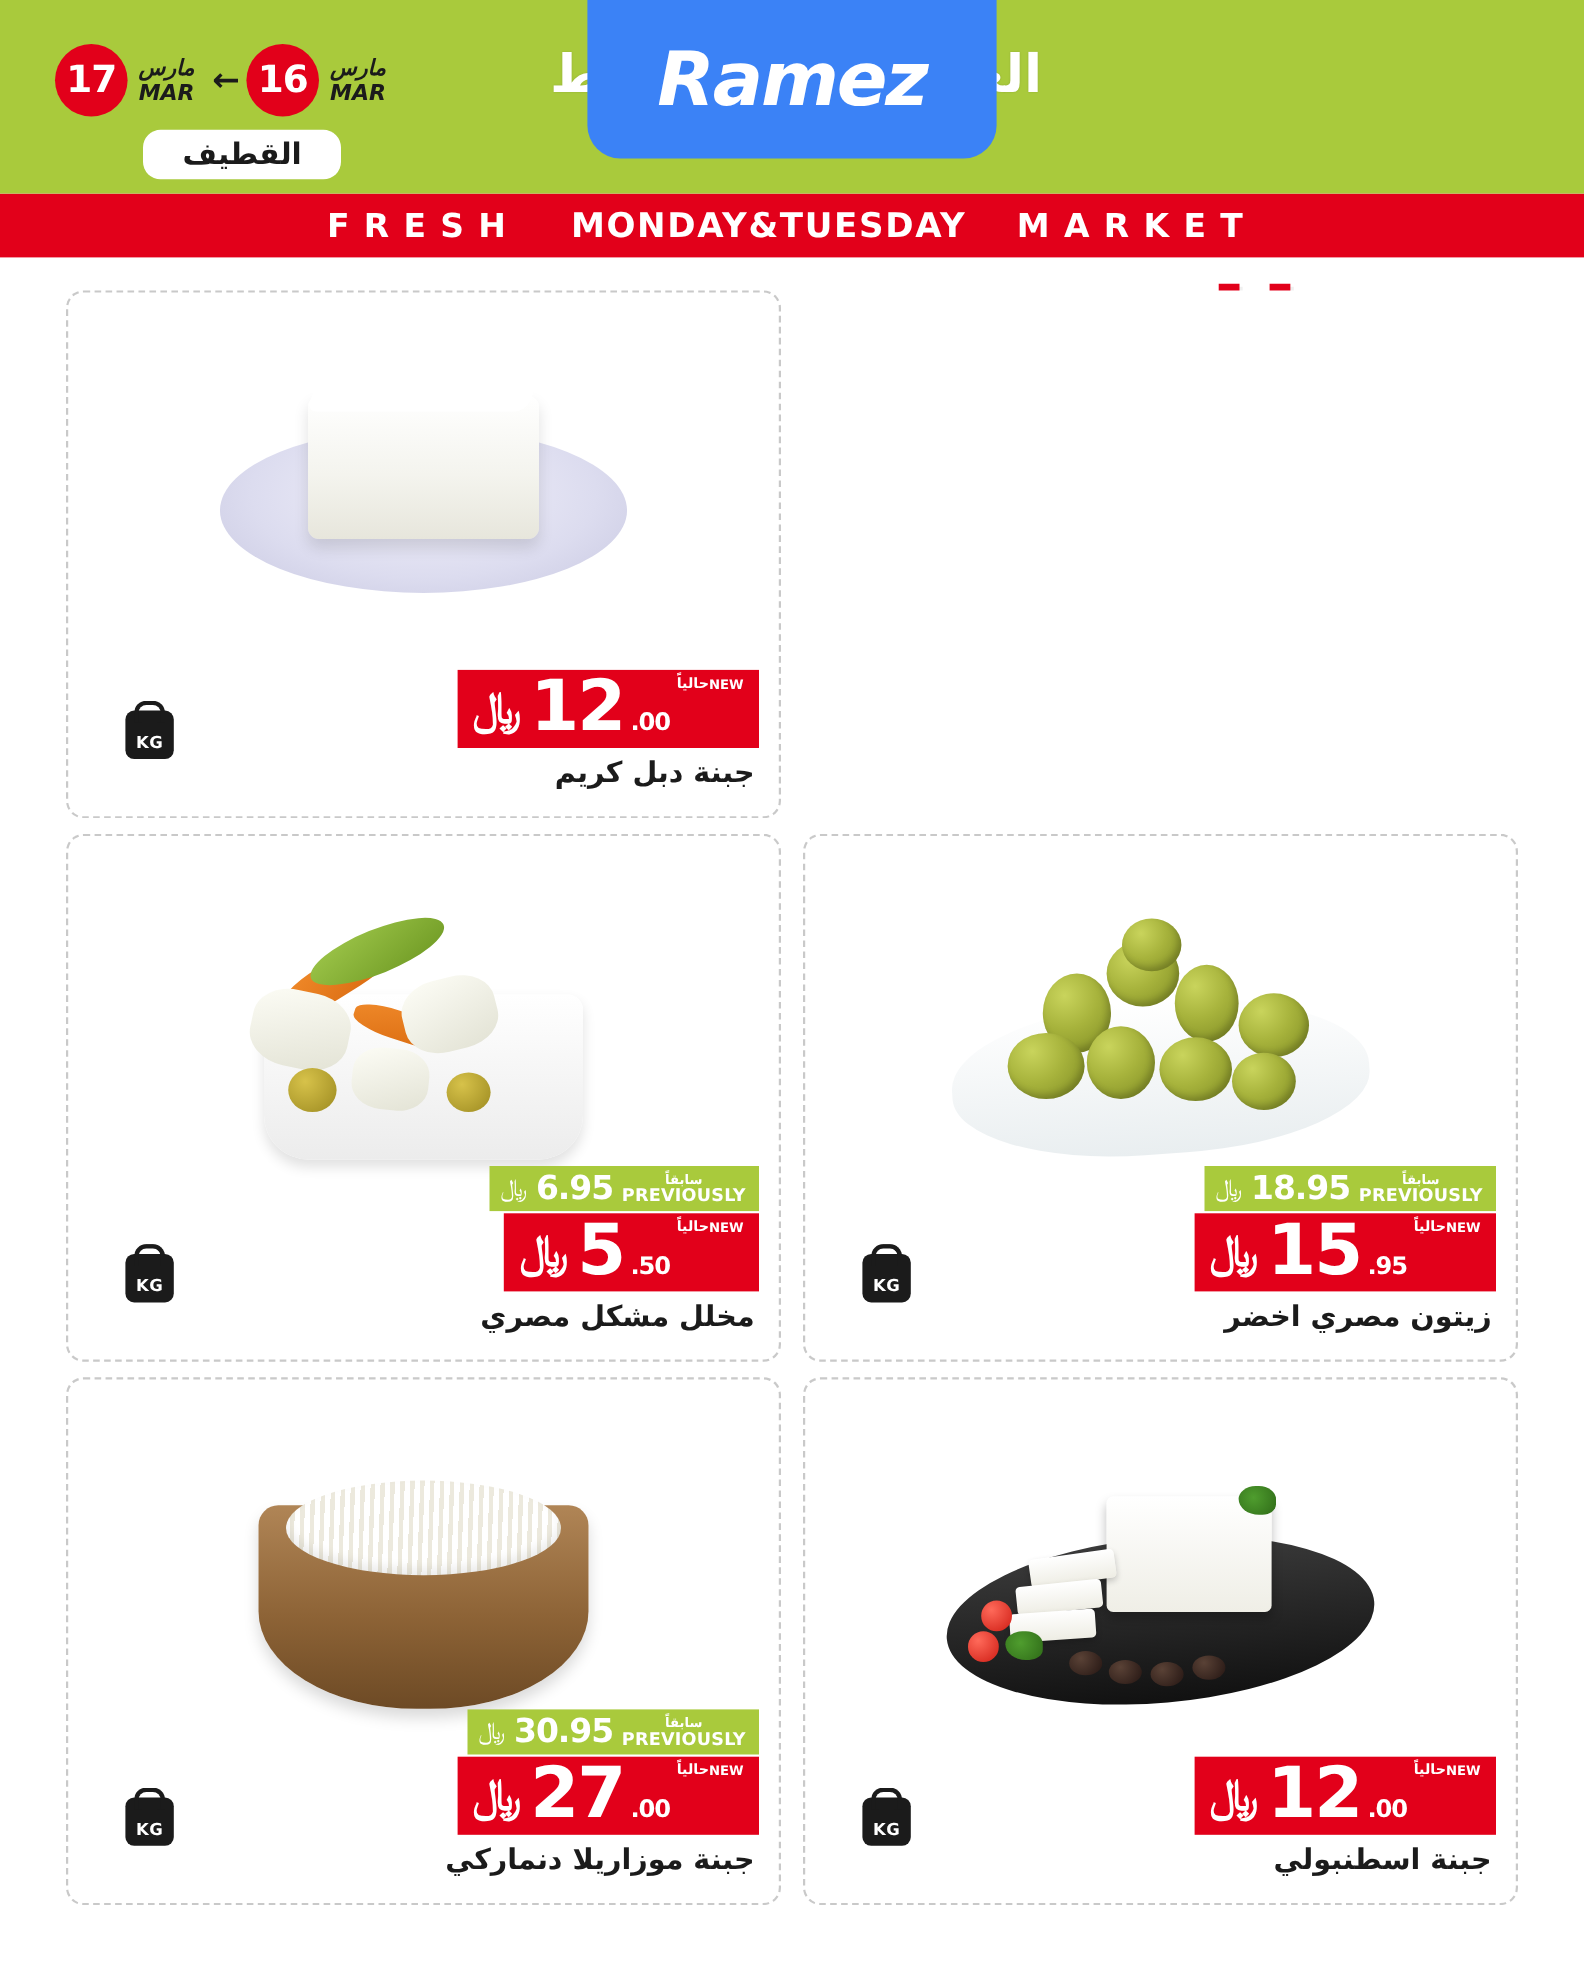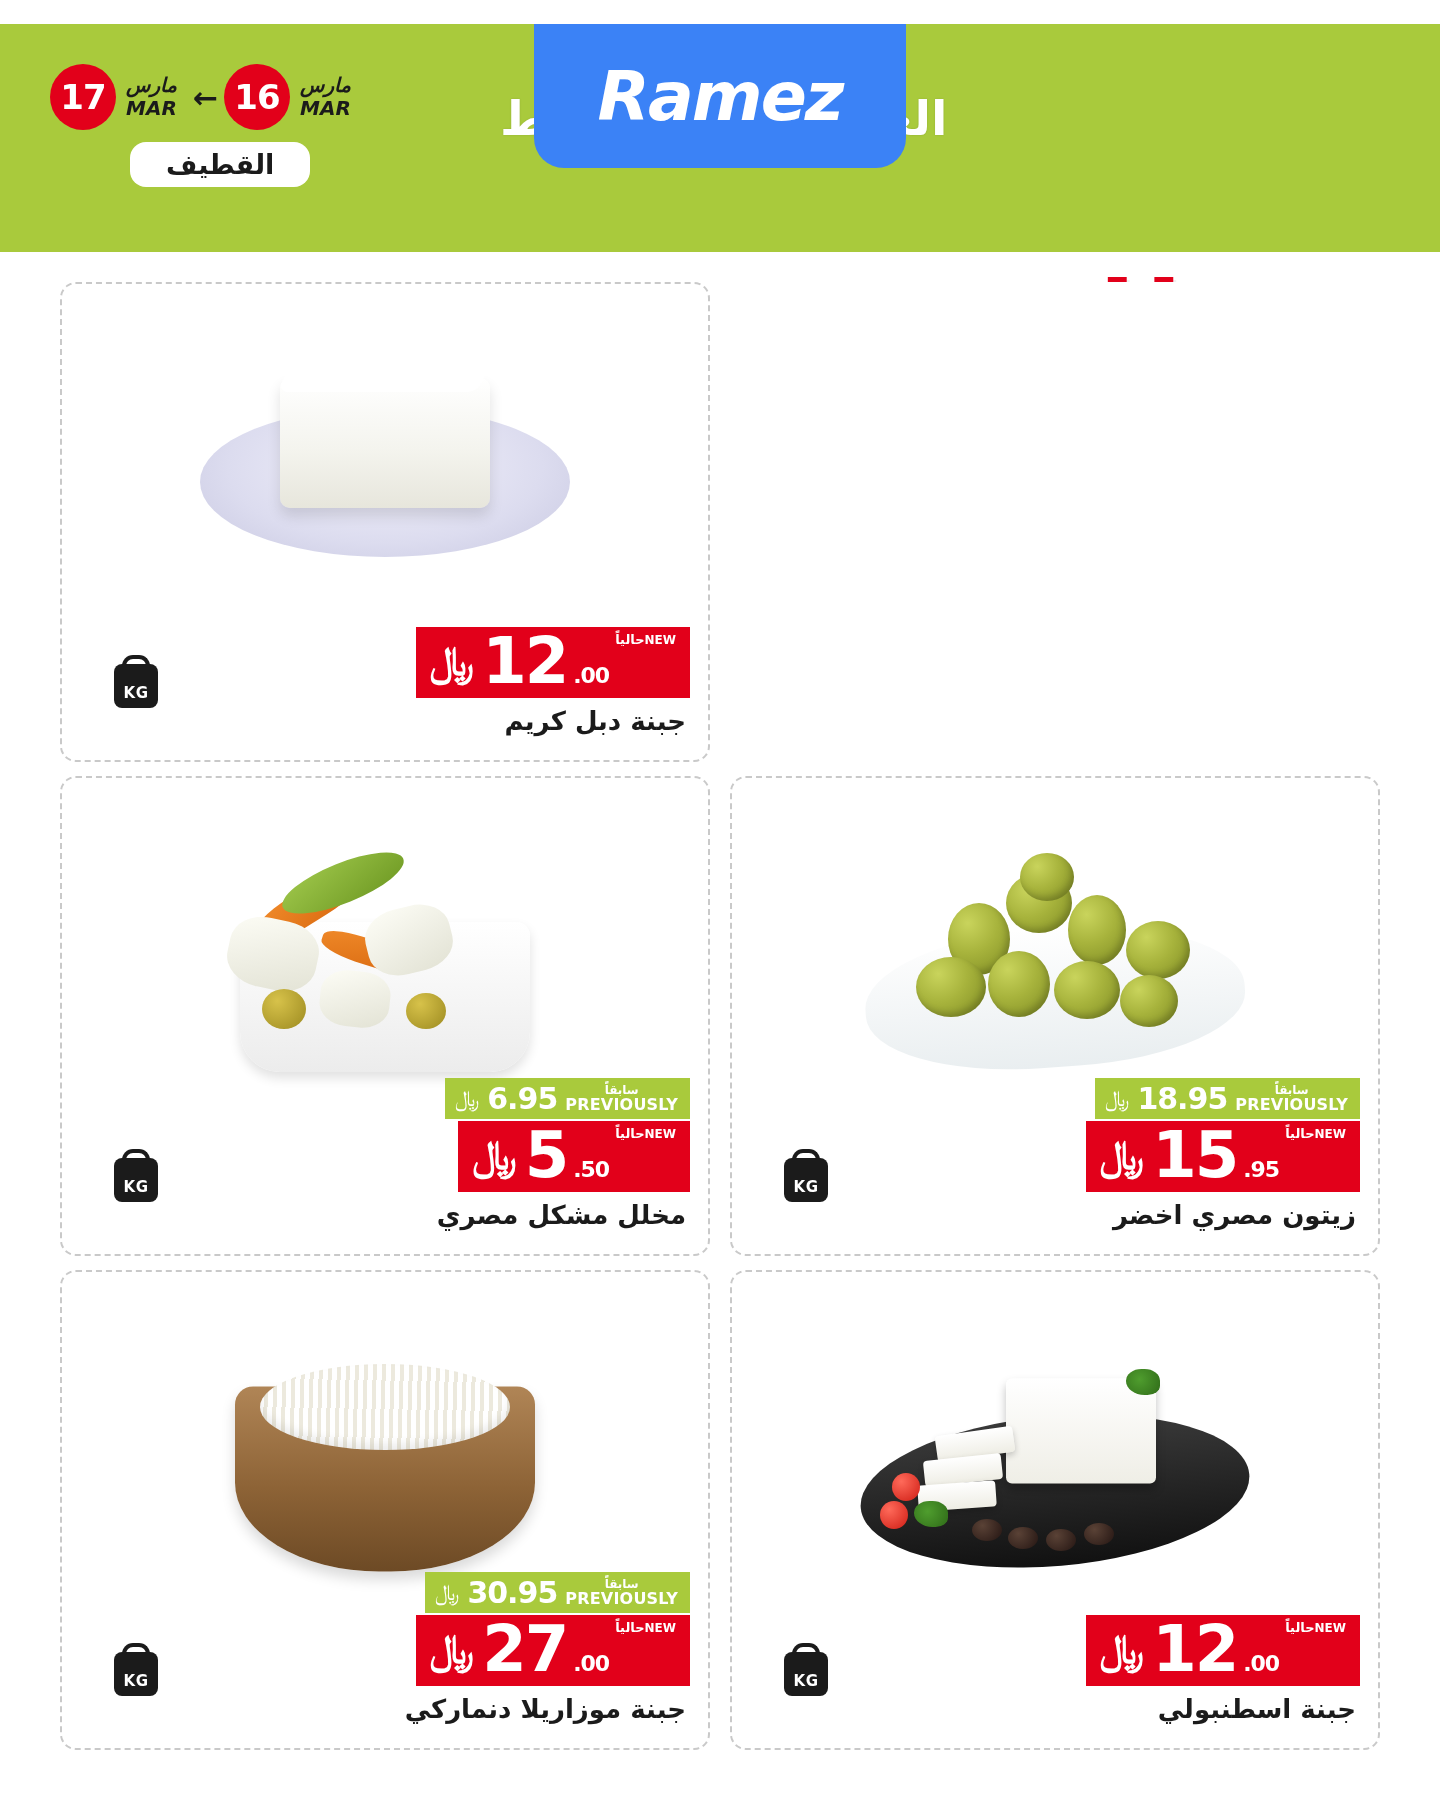--- a/index.html
+++ b/index.html
@@ -12,25 +12,24 @@
     width: 1440px;
     height: 1797px;
     position: relative;
     background: #ffffff;
     overflow: hidden;
   }
 
   
   .header {
     position: relative;
-    height: 228px;
+    height: 176px;
     background: #a9ca3c;
     display: flex;
     align-items: stretch;
-    margin-top: 24px;
   }
   .header-left {
     width: 500px;
     display: flex;
     align-items: flex-start;
     padding: 40px 0 0 50px;
     position: relative;
   }
   .date-badge {
     width: 66px; height: 66px;
@@ -452,20 +451,27 @@
 
     <div class="logo-box">
       <span class="logo-text">Ramez</span>
     </div>
 
     <div class="header-right">
       <div class="header-right-text">العرض يومين فقط</div>
     </div>
   </div>
 
+  <div class="banner">
+    <div class="banner-inner">
+      <span class="banner-word">FRESH</span>
+      <span class="banner-mid">MONDAY&amp;TUESDAY</span>
+      <span class="banner-word">MARKET</span>
+    </div>
+  </div>
 
   <div class="content">
 
     <div class="headline">
       <div class="l1">طازج</div>
       <div class="l2">الاثنين</div>
       <div class="l3">أوفرمرتين</div>
       <span class="leaf a"></span>
       <span class="leaf b"></span>
       <span class="leaf c"></span>

